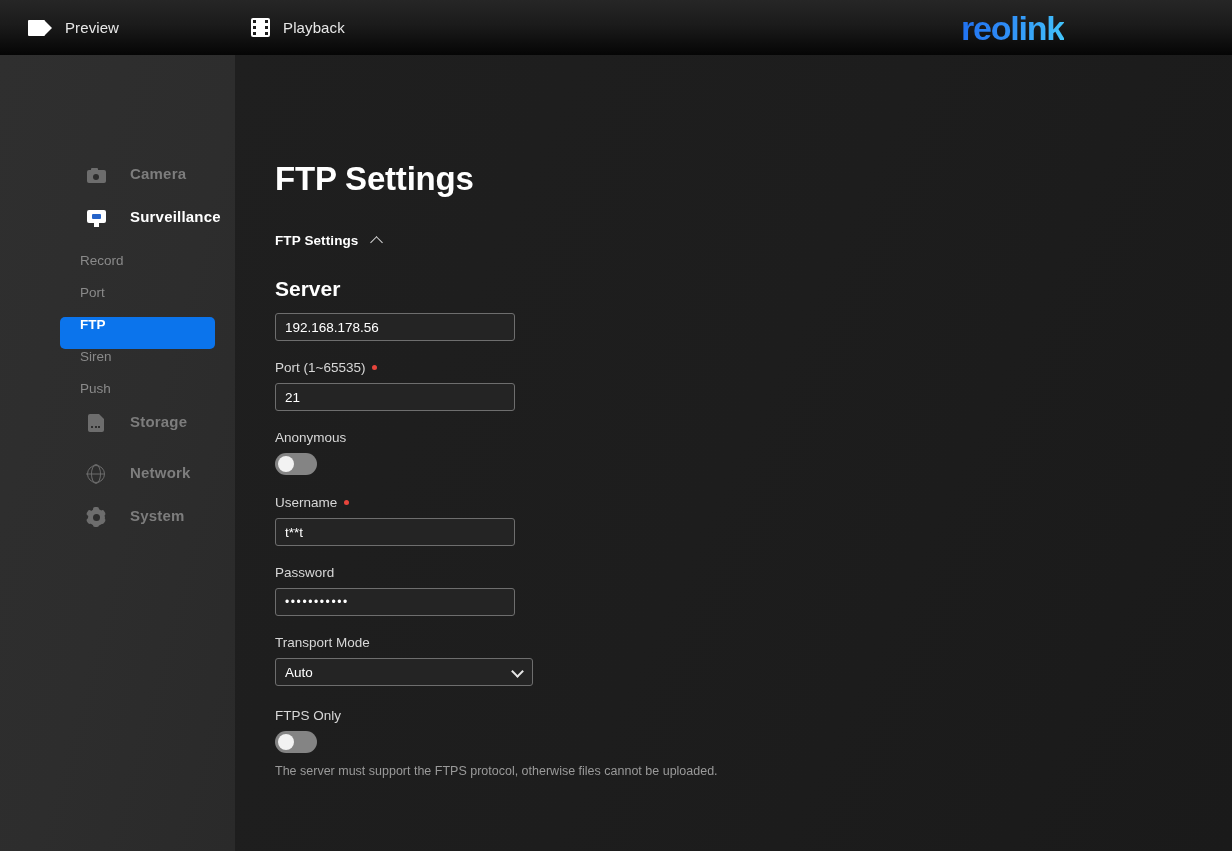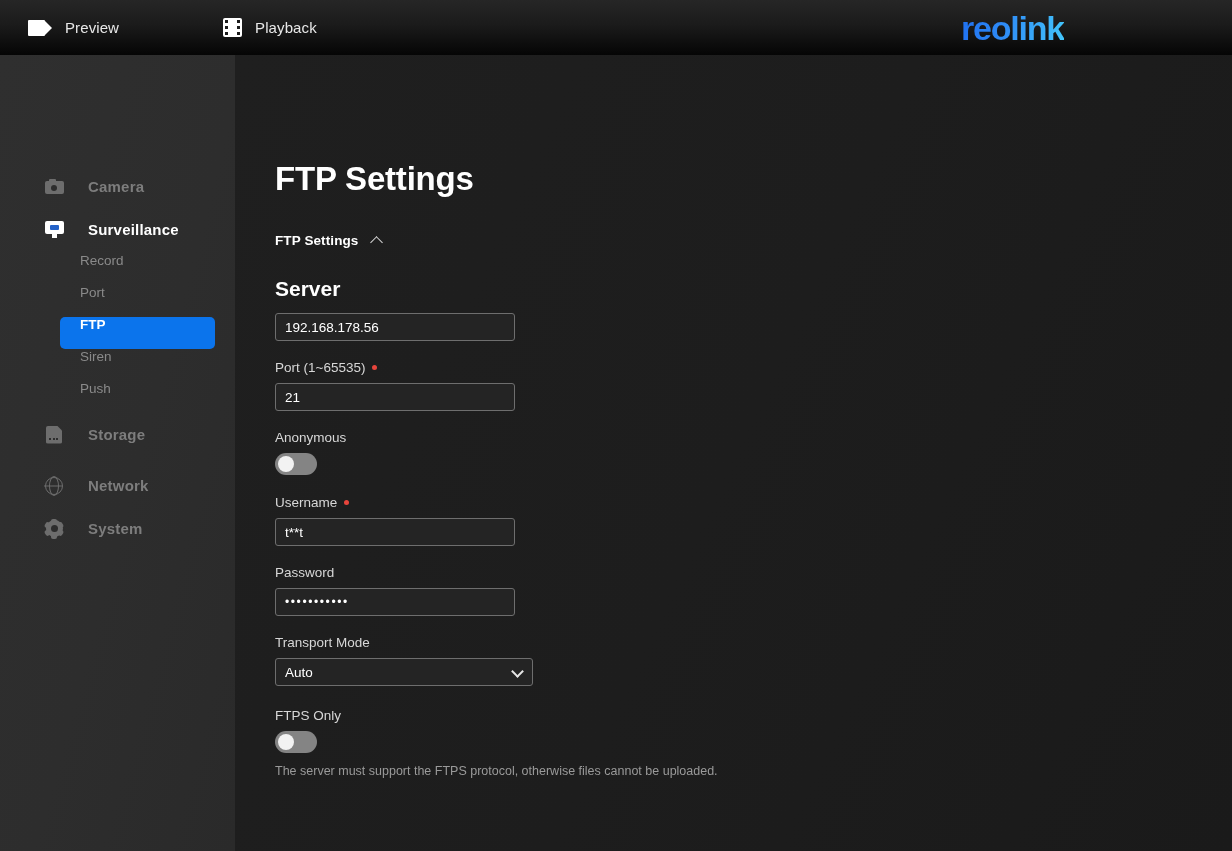--- a/index.html
+++ b/index.html
@@ -10,21 +10,21 @@
     background: #1c1c1c;
     font-family: "Liberation Sans", sans-serif;
     -webkit-font-smoothing: antialiased;
   }
 
   
   .topbar {
     position: absolute; top: 0; left: 0;
     width: 1232px; height: 55px;
     background: linear-gradient(180deg, #262626 0%, #1b1b1b 45%, #050505 100%);
-    display: flex; align-items: center;
+    display: flex; align-items: center; gap: 28px;
   }
   .topnav-item {
     display: flex; align-items: center;
     height: 55px;
     cursor: pointer;
     user-select: none;
   }
   .topnav-item.preview { margin-left: 28px; }
   .topnav-item.playback { margin-left: 104px; }
   .topnav-label {
@@ -78,23 +78,24 @@
   }
 
   
   .sidebar {
     position: absolute; left: 0; top: 55px;
     width: 235px; height: 796px;
     background: linear-gradient(105deg, #2f2f2f 0%, #2d2d2d 55%, #2a2a2a 100%);
   }
   .nav-top { padding-top: 110px; }
   .nav-main {
-    display: flex; align-items: center;
+    display: flex; align-items: flex-start;
     height: 43px; padding-left: 44px;
     cursor: pointer;
+    margin-left: 42px;
   }
   .nav-main .nav-ico {
     width: 20px; height: 20px;
     display: flex; align-items: center; justify-content: center;
     margin-right: 24px;
     flex: 0 0 20px;
   }
   .nav-main .nav-text {
     font-size: 15px; color: #7d7d7d; font-weight: 700;
     letter-spacing: .2px;

